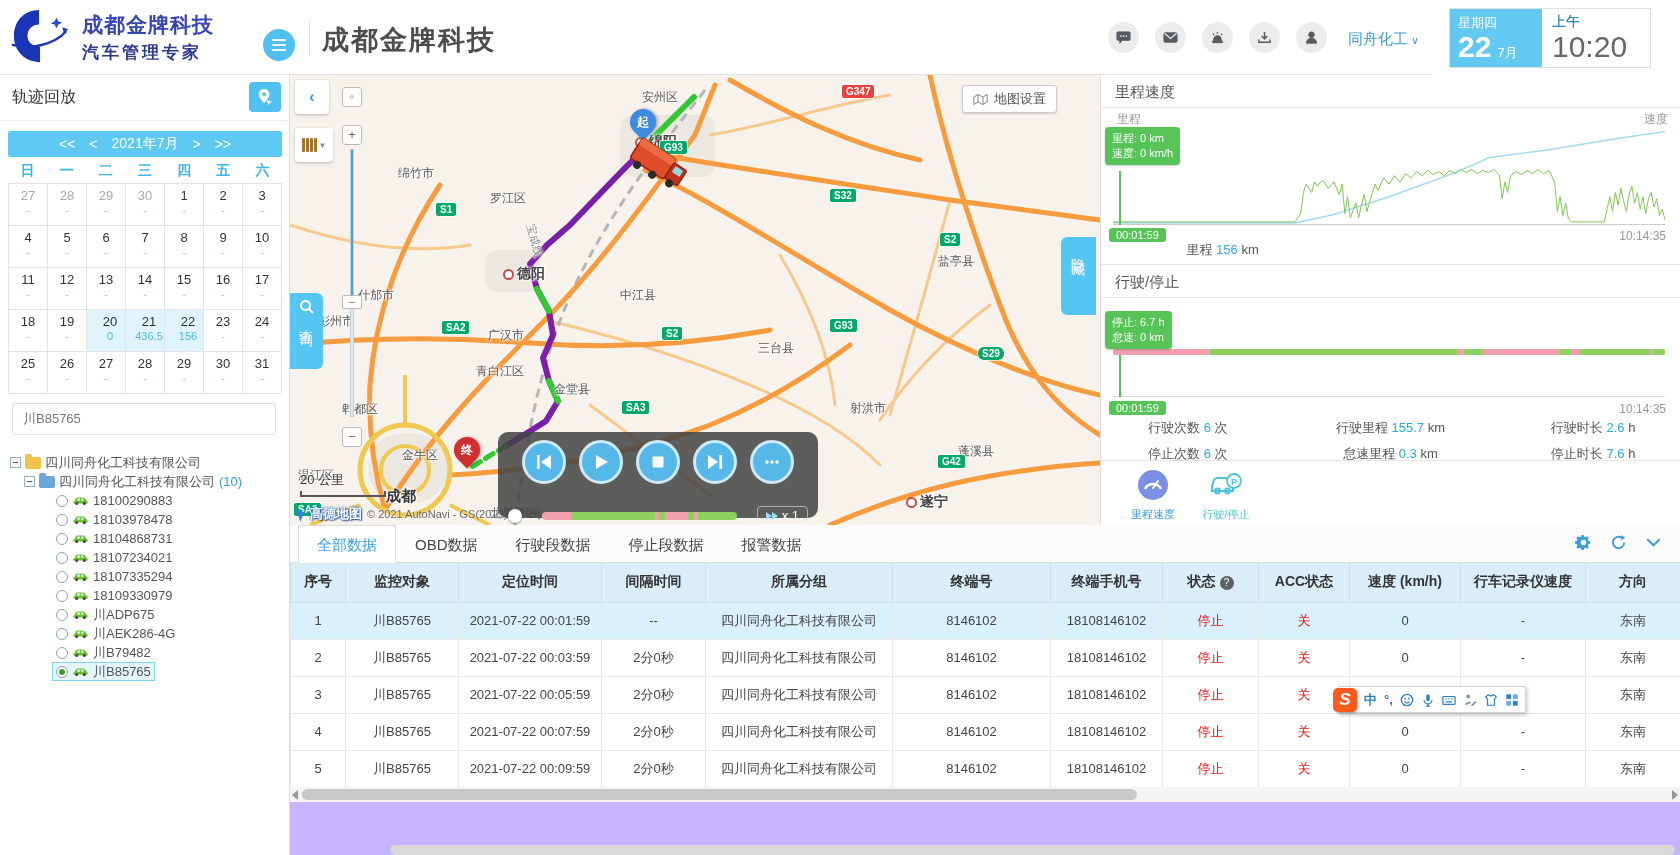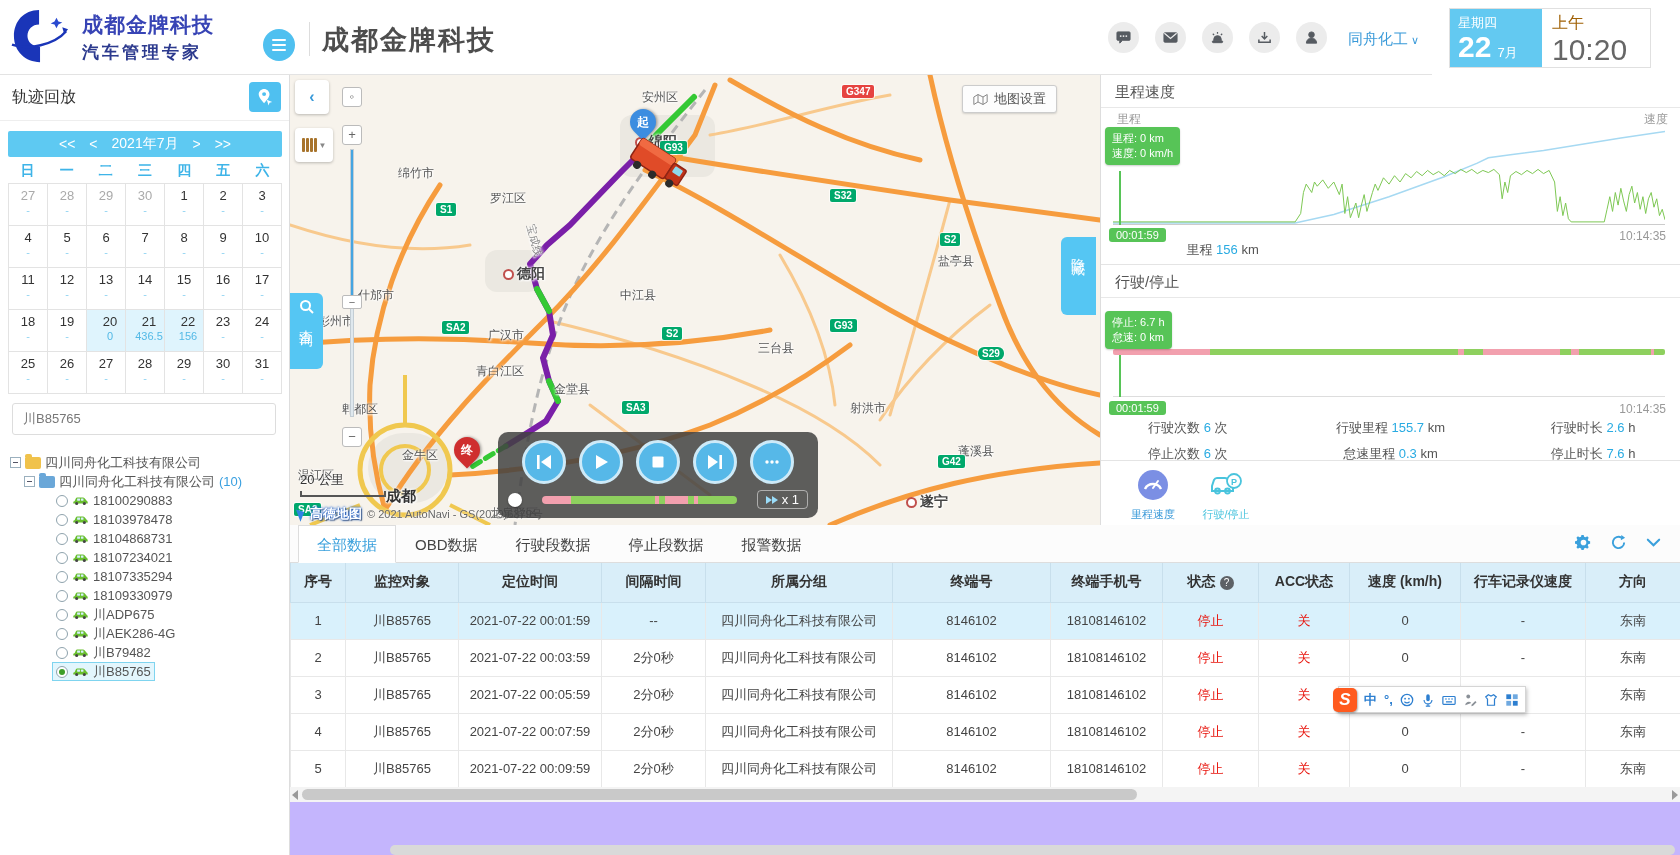--- a/index.html
+++ b/index.html
@@ -23,21 +23,21 @@
   .hicon svg { width:15px; height:15px; fill:#565b61; stroke:#565b61; }
   .company-dd { position:absolute; left:1348px; top:30px; font-size:15px; color:#3a9ad9; cursor:pointer; }
   .company-dd .chev { font-size:11px; color:#3a9ad9; margin-left:3px; }
   .datetime { position:absolute; left:1449px; top:8px; width:202px; height:60px; display:flex; border:1px solid #e0e0e0; }
   .dt-blue { width:92px; background:#63c9f1; color:#fff; padding:5px 8px; }
   .dt-blue .wd { font-size:13px; }
   .dt-blue .row { display:flex; align-items:baseline; }
   .dt-blue .day { font-size:30px; font-weight:bold; line-height:30px; }
   .dt-blue .mon { font-size:13px; margin-left:6px; }
   .dt-white { flex:1; background:#fff; padding:4px 10px; color:#777; }
-  .dt-white .ap { font-size:16px; color:#a16207; }
+  .dt-white .ap { font-size:14px; color:#0369a1; }
   .dt-white .tm { font-size:30px; color:#666; line-height:32px; }
 
   
   .sidebar { position:absolute; left:0; top:75px; width:290px; height:780px; background:#fff; border-right:1px solid #ddd; z-index:20; }
   .sb-head { position:relative; height:46px; border-bottom:1px solid #eee; }
   .sb-title { position:absolute; left:12px; top:12px; font-size:16px; color:#333; }
   .locate-btn { position:absolute; right:8px; top:7px; width:32px; height:30px; background:#4fc0f0; border-radius:4px; display:flex; align-items:center; justify-content:center; cursor:pointer; }
   .locate-btn svg { width:18px; height:18px; fill:#fff; }
   .cal { position:absolute; left:8px; top:56px; width:274px; }
   .cal-nav { height:26px; background:#5ec9f2; color:#fff; display:flex; align-items:center; justify-content:center; gap:14px; font-size:14px; border-radius:2px; }
@@ -110,21 +110,21 @@
   .attribution { position:absolute; left:8px; top:430px; z-index:5; display:flex; align-items:center; gap:5px; }
   .amap-logo { font-size:13px; font-weight:bold; color:#fff; text-shadow:0 0 2px #2a6bd4,0 0 3px #2a6bd4,1px 1px 1px #555; }
   .amap-tri { width:0; height:0; border-left:7px solid #2f83e4; border-top:5px solid transparent; border-bottom:8px solid transparent; transform:rotate(-20deg); }
   .attr-text { font-size:11px; color:#666; text-shadow:0 0 2px #fff; }
 
   
   .playback { position:absolute; left:208px; top:357px; width:320px; height:86px; background:rgba(66,66,66,.85); border-radius:10px; z-index:8; }
   .pb-buttons { display:flex; justify-content:center; gap:13px; margin-top:8px; }
   .pb-btn { width:44px; height:44px; border-radius:50%; background:#56b8e8; border:3px solid #cdeaf8; display:flex; align-items:center; justify-content:center; cursor:pointer; }
   .pb-btn svg { width:18px; height:18px; fill:#fff; }
-  .pb-row { display:flex; align-items:center; margin:6px 10px 0 10px; gap:20px; }
+  .pb-row { display:flex; align-items:center; margin:22px 10px 0 10px; gap:20px; }
   .pb-handle { width:14px; height:14px; background:#fff; border-radius:50%; flex:0 0 auto; cursor:pointer; box-shadow:0 1px 2px rgba(0,0,0,.4); }
   .pb-track { flex:1; height:8px; border-radius:4px; overflow:hidden; display:flex; cursor:pointer; }
   .seg { height:100%; }
   .seg.pink { background:#f2a0ae; }
   .seg.green { background:#8ed05e; }
   .pb-speed { flex:0 0 auto; border:1px solid rgba(255,255,255,.5); border-radius:4px; color:#fff; font-size:13px; padding:1px 8px; display:flex; align-items:center; gap:4px; cursor:pointer; }
   .ff { display:flex; }
   .ff i { width:0; height:0; border-left:6px solid #9adcf8; border-top:4px solid transparent; border-bottom:4px solid transparent; }
 
   

